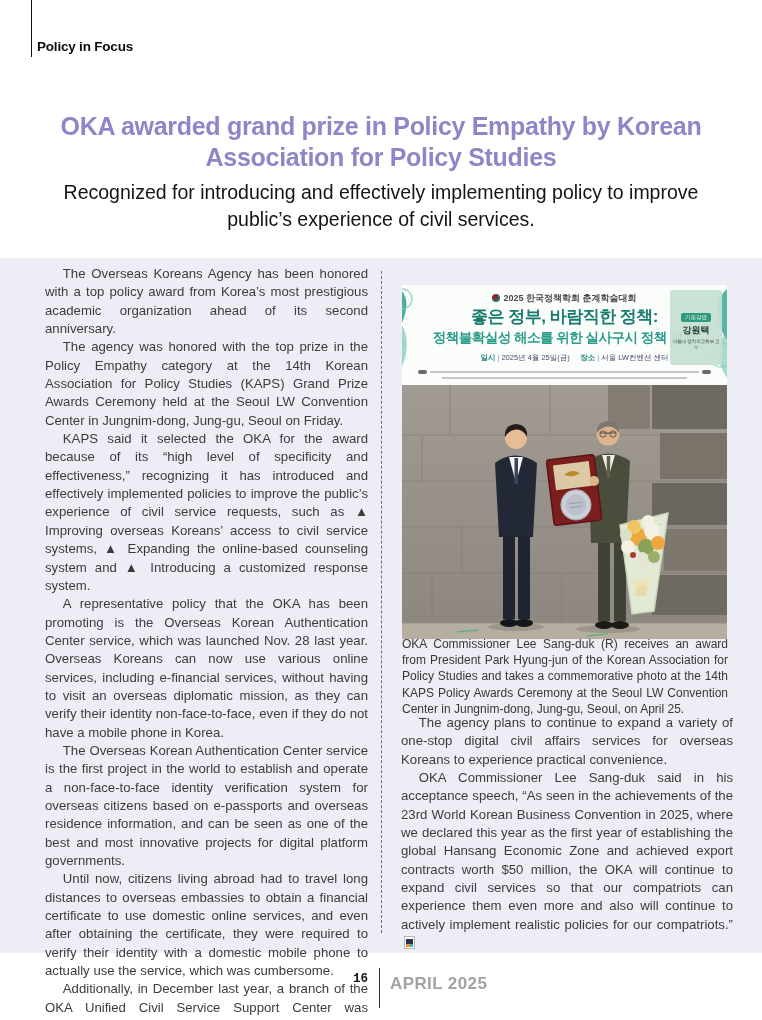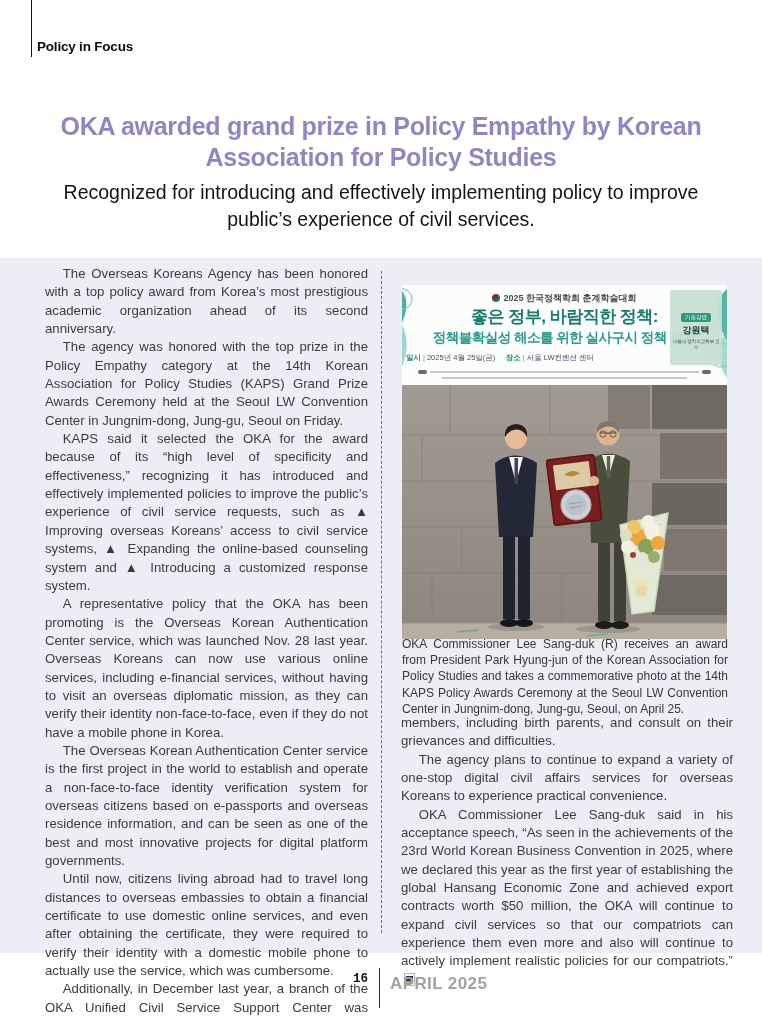--- a/index.html
+++ b/index.html
@@ -32,21 +32,21 @@
   .banner { position:absolute; left:0; top:0; width:325px; height:100px; background:#fbfdfb; overflow:hidden; }
   .banner-deco { position:absolute; top:0; height:100px; }
   .banner-event { position:absolute; top:7px; left:0; width:325px; text-align:center;
                   font-size:9px; font-weight:bold; color:#4a4a4a; }
   .banner-event .dot { display:inline-block; width:8px; height:8px; border-radius:50%;
                   background:radial-gradient(circle at 35% 35%, #8a2b2b 45%, #1d7d6e 46%); vertical-align:-1px; margin-right:3px; }
   .banner-h1 { position:absolute; top:20px; left:0; width:325px; text-align:center;
                font-size:17px; font-weight:800; color:#177c6e; letter-spacing:-0.5px; }
   .banner-h2 { position:absolute; top:44px; left:0; width:325px; text-align:center;
                font-size:13.5px; font-weight:600; color:#2b9c8b; letter-spacing:-0.5px; }
-  .banner-info { position:absolute; top:68px; left:4px; width:325px; text-align:left;
+  .banner-info { position:absolute; top:68px; left:10px; width:325px; text-align:center;
                font-size:7.5px; color:#4a4a6e; }
   .banner-info .lbl { color:#1d8a7a; font-weight:bold; }
   .banner-info .sep { color:#8d86c7; margin:0 2px; }
   .sponsor-line { position:absolute; left:28px; width:269px; height:2px; background:#b9b9b9; opacity:.8; }
   .sponsor-dot { position:absolute; width:9px; height:4px; border-radius:2px; background:#6b6b6b; }
   .speaker-card { position:absolute; top:5px; right:5px; width:52px; padding:15px 2px; text-align:center;
                   background:rgba(198,224,209,0.95); border-radius:3px; }
   .speaker-tag { display:inline-block; font-size:5.5px; color:#fff; background:#2f9a7f; padding:1px 4px; border-radius:2px; }
   .speaker-name { font-size:9px; font-weight:bold; color:#1d3a32; margin-top:1px; }
   .speaker-affil { font-size:4.8px; color:#4d5d55; margin-top:1px; letter-spacing:-0.3px; }
@@ -226,21 +226,20 @@
         <rect x="234" y="296" width="11" height="15" fill="#e8d9a8" transform="rotate(8 239 303)"></rect>
         <circle cx="236" cy="298" r="4" fill="#efe3b8"></circle>
         <circle cx="244" cy="297" r="4" fill="#efe3b8"></circle>
       </g>
     </svg>
   </div>
 
   <div class="caption">OKA Commissioner Lee Sang-duk (R) receives an award from President Park Hyung-jun of the Korean Association for Policy Studies and takes a commemorative photo at the 14th KAPS Policy Awards Ceremony at the Seoul LW Convention Center in Jungnim-dong, Jung-gu, Seoul, on April 25.</div>
 
   <div class="col col-right">
-    <p class="no-indent">members, including birth parents, and consult on their grievances and difficulties.</p>
     <p>The agency plans to continue to expand a variety of one-stop digital civil affairs services for overseas Koreans to experience practical convenience.</p>
     <p><span>OKA Commissioner Lee Sang-duk said in his acceptance speech, “As seen in the achievements of the 23rd World Korean Business Convention in 2025, where we declared this year as the first year of establishing the global Hansang Economic Zone and achieved export contracts worth $50 million, the OKA will continue to expand civil services so that our compatriots can experience them even more and also will continue to actively implement realistic policies for our compatriots.”</span><span class="endmark"><i></i><b></b></span></p>
   </div>
 
   <div class="footer">
     <span class="num">16</span>
     <span class="rule"></span>
     <span class="issue">APRIL 2025</span>
   </div>
 

